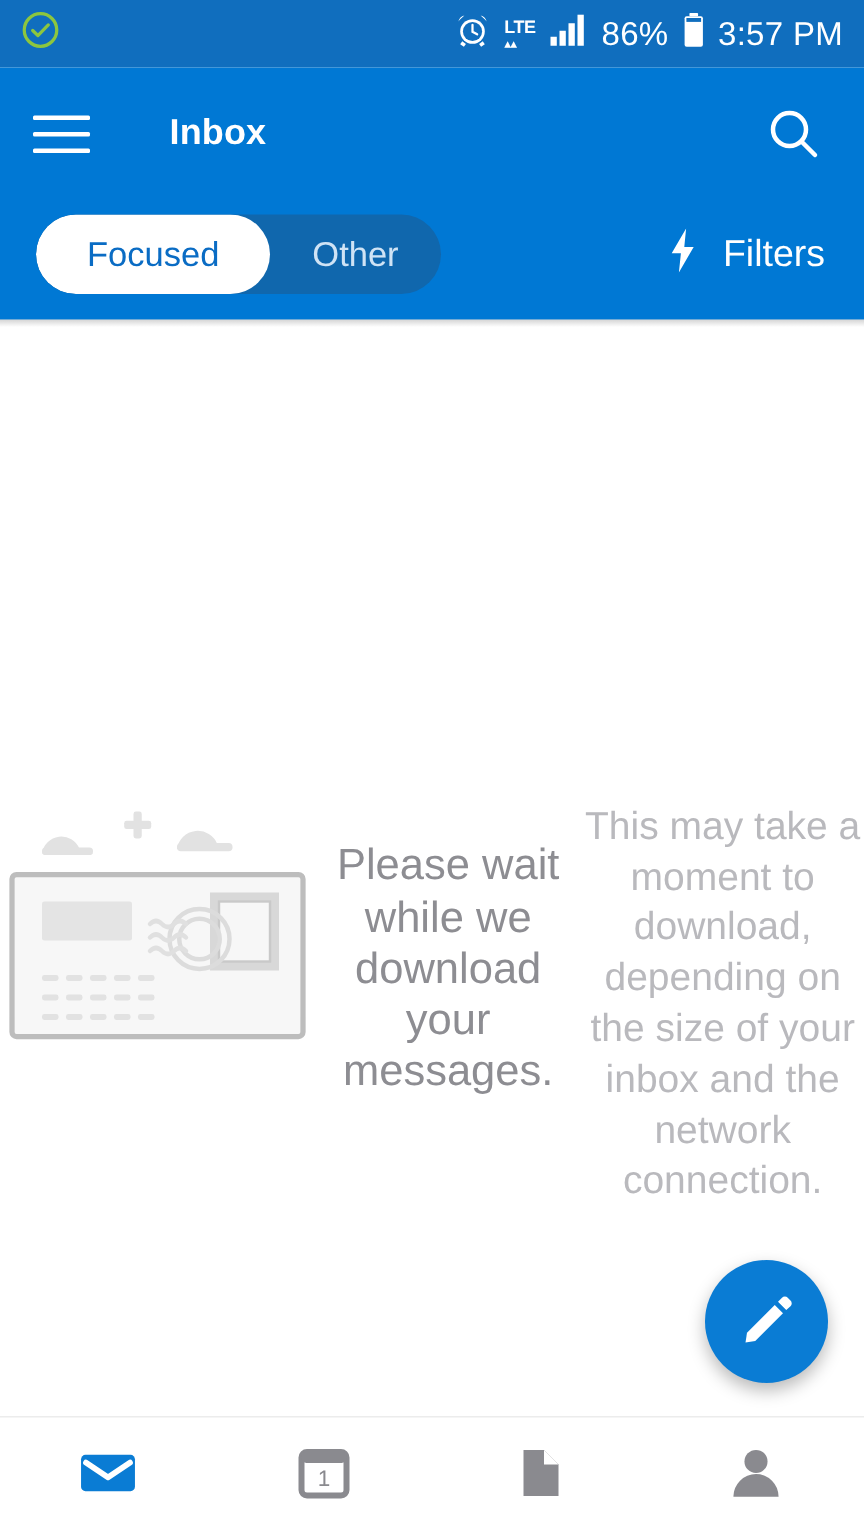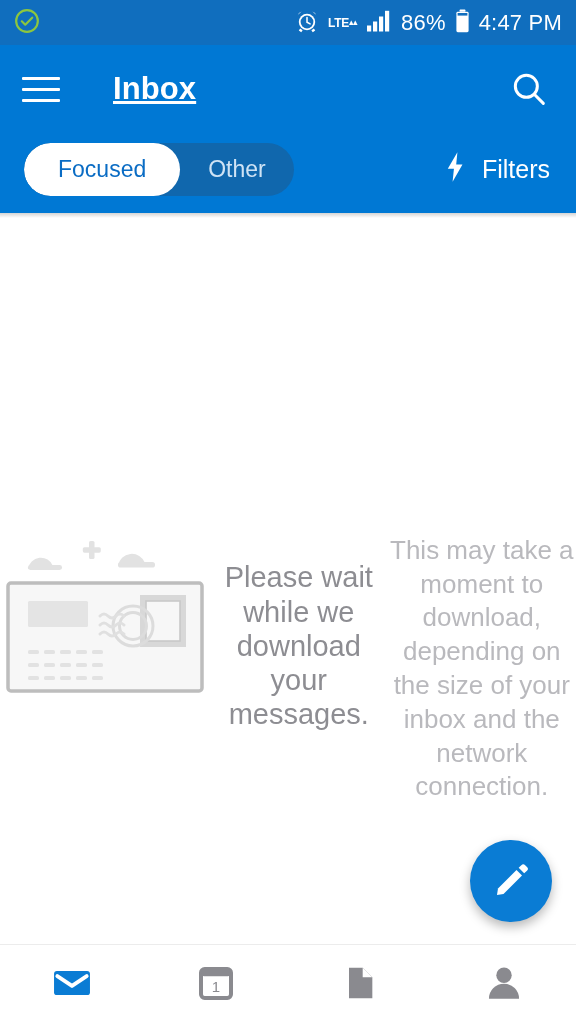--- a/index.html
+++ b/index.html
@@ -39,20 +39,21 @@
     color: #ffffff;
   }
   .status-text {
     color: #ffffff;
     font-size: 22px;
     letter-spacing: 0.2px;
     white-space: nowrap;
   }
   .lte-stack {
     display: flex;
+    flex-direction: column;
     justify-content: center;
     line-height: 1;
   }
   .lte-label {
     color: #ffffff;
     font-size: 12px;
     font-weight: bold;
     letter-spacing: -0.3px;
   }
   .lte-arrows {
@@ -85,25 +86,24 @@
   }
   .hamburger span {
     display: block;
     height: 3px;
     width: 38px;
     background: #ffffff;
     border-radius: 1px;
   }
   .app-title {
     color: #ffffff;
-    font-size: 31px;
+    font-size: 24px;
     font-weight: bold;
     margin-left: 45px;
     letter-spacing: 0.1px;
-    text-decoration: underline;
   }
   .search-btn {
     margin-left: auto;
     width: 50px;
     height: 50px;
     display: flex;
     align-items: center;
     justify-content: center;
     cursor: pointer;
   }
@@ -272,21 +272,21 @@
       <span class="status-text">86%</span>
 
       <span>
         <svg width="15" height="24" viewBox="0 0 15 24">
           <rect x="4.6" y="0.6" width="5.8" height="2.2" rx="0.6" fill="#ffffff"></rect>
           <rect x="1.4" y="2.8" width="12.2" height="20.4" rx="1.4" fill="#ffffff"></rect>
           <rect x="2.6" y="4" width="9.8" height="2.6" fill="#106ebe"></rect>
         </svg>
       </span>
 
-      <span class="status-text">4:47 PM</span>
+      <span class="status-text">3:57 PM</span>
     </div>
   </div>
 
   <div class="app-bar">
     <div class="app-bar-top">
       <div class="hamburger">
         <span></span>
         <span></span>
         <span></span>
       </div>

